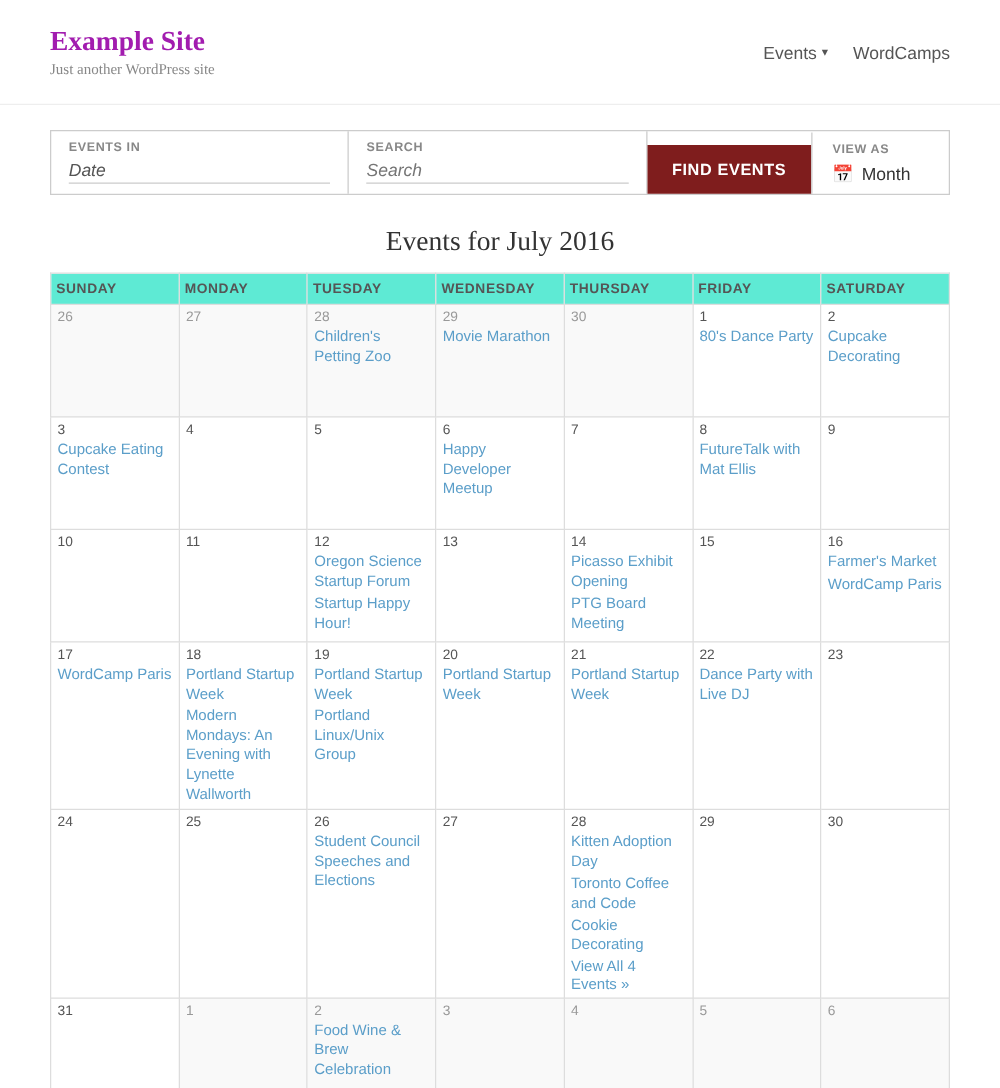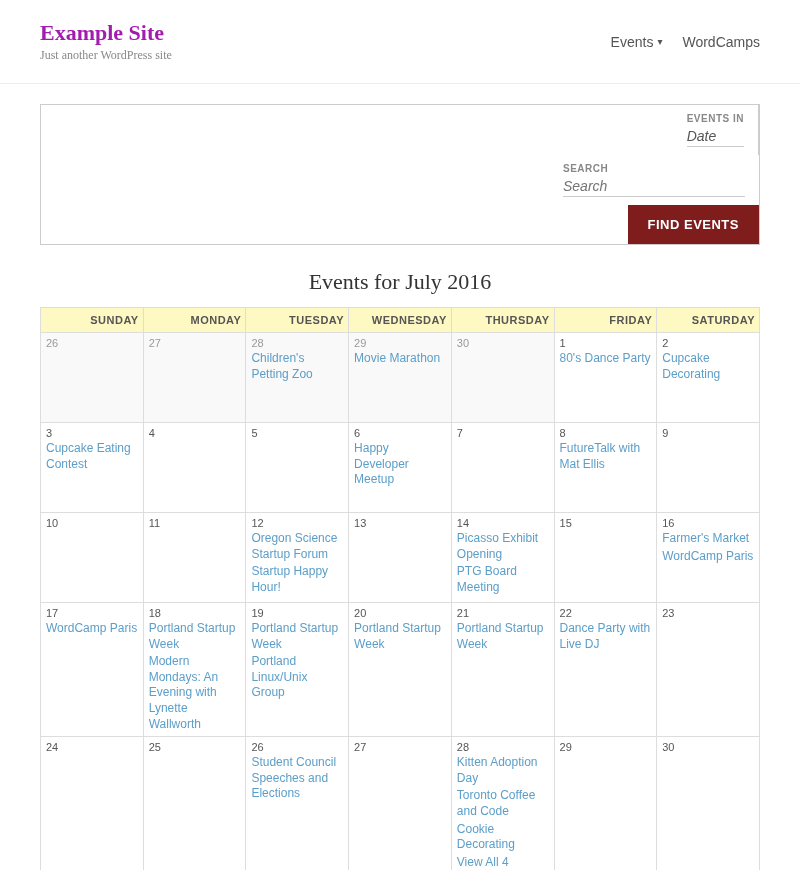--- a/index.html
+++ b/index.html
@@ -11,42 +11,42 @@
     .site-tagline { font-size: 12px; color: #888; margin-top: 2px; text-align: center; }
     .site-nav { display: flex; align-items: center; gap: 20px; font-family: Arial, sans-serif; font-size: 14px; color: #555; }
     .site-nav a { text-decoration: none; color: #555; }
     .site-nav .nav-events { display: flex; align-items: center; gap: 4px; }
     .nav-chevron { font-size: 10px; }
 
     
     .main-content { max-width: 760px; margin: 0 auto; padding: 20px; }
 
     
-    .events-filter { display: flex; align-items: flex-end; border: 1px solid #ccc; margin-bottom: 24px; flex-direction: column; }
+    .events-filter { display: flex; align-items: flex-end; border: 1px solid #ccc; margin-bottom: 24px; }
     .filter-section { padding: 8px 14px; border-right: 1px solid #ccc; flex: 1; }
     .filter-section:last-of-type { border-right: none; }
     .filter-label { font-size: 10px; font-weight: bold; color: #888; text-transform: uppercase; letter-spacing: 0.5px; margin-bottom: 4px; font-family: Arial, sans-serif; }
     .filter-value { font-size: 14px; color: #555; font-style: italic; font-family: Arial, sans-serif; border-bottom: 1px solid #ccc; padding-bottom: 2px; width: 100%; }
     .filter-search { font-size: 14px; color: #aaa; font-style: normal; font-family: Arial, sans-serif; }
     .find-events-btn { background: #7f1d1d; color: #fff; border: none; padding: 12px 20px; font-size: 13px; font-weight: bold; font-family: Arial, sans-serif; cursor: pointer; text-transform: uppercase; letter-spacing: 0.5px; white-space: nowrap; }
     .view-as-section { padding: 8px 16px; border-left: 1px solid #ccc; min-width: 110px; }
     .view-as-label { font-size: 10px; font-weight: bold; color: #888; text-transform: uppercase; letter-spacing: 0.5px; margin-bottom: 6px; font-family: Arial, sans-serif; }
     .view-as-month { display: flex; align-items: center; gap: 6px; font-family: Arial, sans-serif; font-size: 14px; color: #333; }
     .cal-icon { font-size: 14px; }
 
     
     .calendar-title { text-align: center; font-size: 22px; font-weight: normal; margin-bottom: 12px; color: #333; }
 
     
     .cal-nav { display: flex; justify-content: space-between; margin-bottom: 8px; }
     .cal-nav a { color: #5b9ec9; text-decoration: none; font-family: Arial, sans-serif; font-size: 13px; }
 
     
     .calendar-table { width: 100%; border-collapse: collapse; }
-    .calendar-table th { background: #fef9c3; border: 1px solid #ddd; text-align: right; padding: 6px 4px; font-size: 11px; font-family: Arial, sans-serif; font-weight: bold; color: #555; text-transform: uppercase; letter-spacing: 0.5px; }
+    .calendar-table th { background: #5eead4; border: 1px solid #ddd; text-align: left; padding: 6px 4px; font-size: 11px; font-family: Arial, sans-serif; font-weight: bold; color: #555; text-transform: uppercase; letter-spacing: 0.5px; }
     .calendar-table td { border: 1px solid #ddd; vertical-align: top; padding: 4px 5px; width: 14.28%; min-height: 90px; height: 90px; }
     .calendar-table td.other-month { background: #f9f9f9; }
     .day-num { font-size: 11px; color: #999; font-family: Arial, sans-serif; margin-bottom: 2px; }
     .day-num.current-month { color: #555; }
     .event-link { display: block; color: #5b9ec9; text-decoration: none; font-size: 12px; font-family: Arial, sans-serif; line-height: 1.3; margin-top: 2px; }
     .view-all-link { color: #5b9ec9; font-size: 12px; font-family: Arial, sans-serif; text-decoration: none; display: block; margin-top: 2px; }
   </style>
 </head>
 <body>
 
@@ -69,20 +69,27 @@
   <div class="events-filter">
     <div class="filter-section">
       <div class="filter-label">EVENTS IN</div>
       <div class="filter-value">Date</div>
     </div>
     <div class="filter-section">
       <div class="filter-label">SEARCH</div>
       <input class="filter-search" type="text" style="border-top: none; border-right: none; border-left: none; border-image: initial; outline: none; background: transparent; width: 100%; font-style: italic; font-family: Arial, sans-serif; font-size: 14px; color: rgb(170, 170, 170); border-bottom: 1px solid rgb(204, 204, 204); padding-bottom: 2px;" placeholder="Search">
     </div>
     <button class="find-events-btn">FIND EVENTS</button>
+    <div class="view-as-section">
+      <div class="view-as-label">VIEW AS</div>
+      <div class="view-as-month">
+        <span class="cal-icon">📅</span>
+        <span>Month</span>
+      </div>
+    </div>
   </div>
 
   <h2 class="calendar-title">Events for July 2016</h2>
 
 
   <table class="calendar-table">
     <thead>
       <tr>
           <th>SUNDAY</th>
           <th>MONDAY</th>

